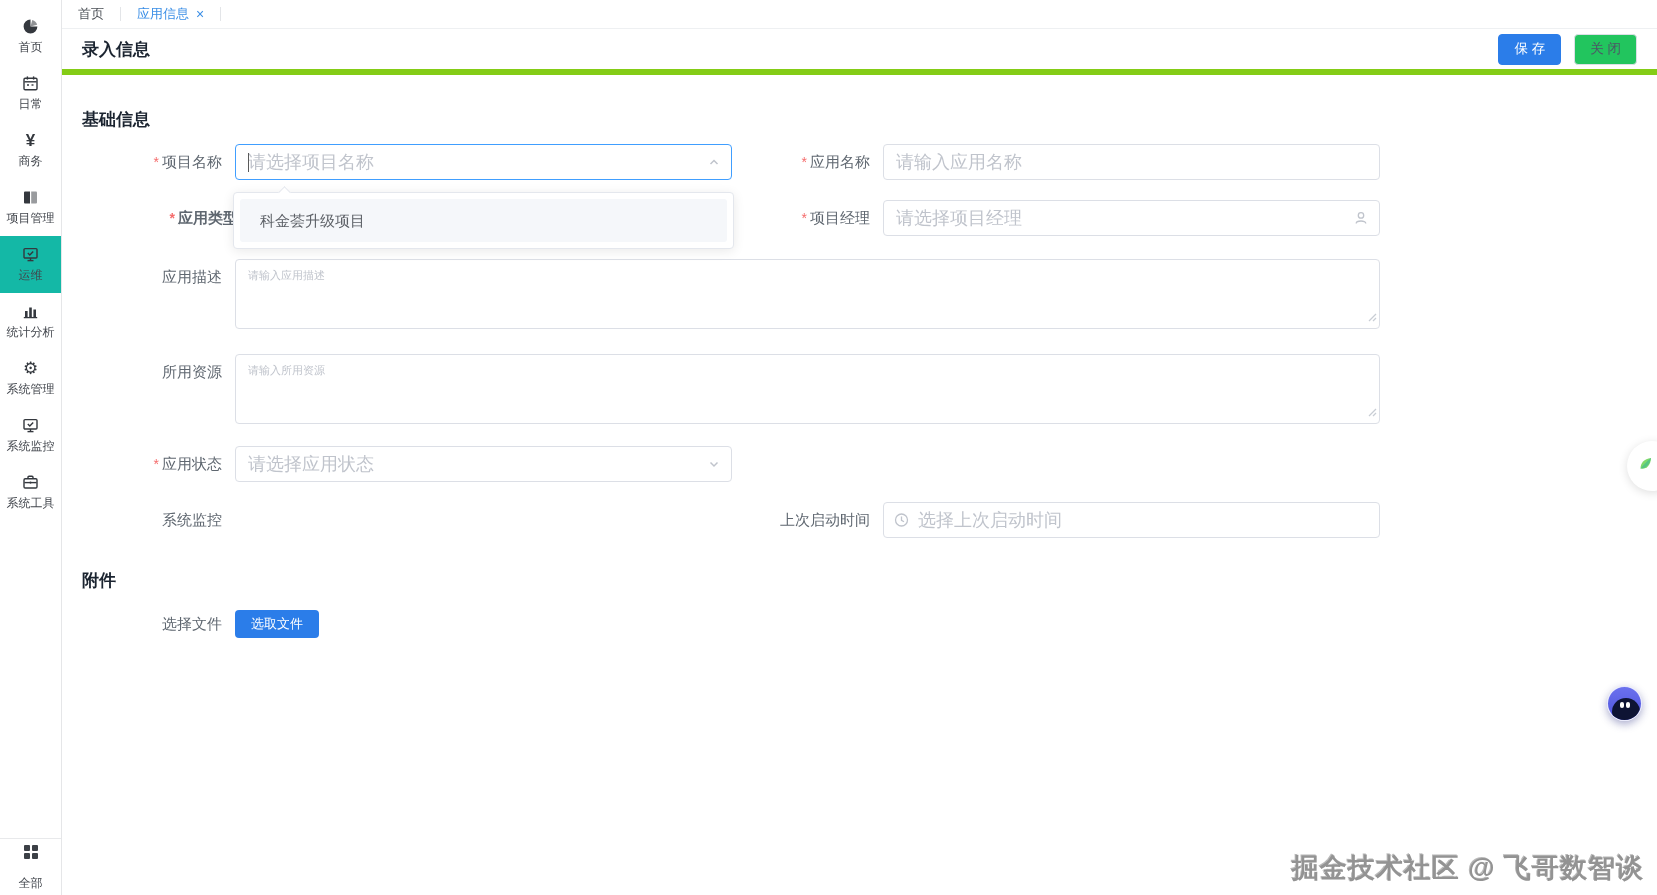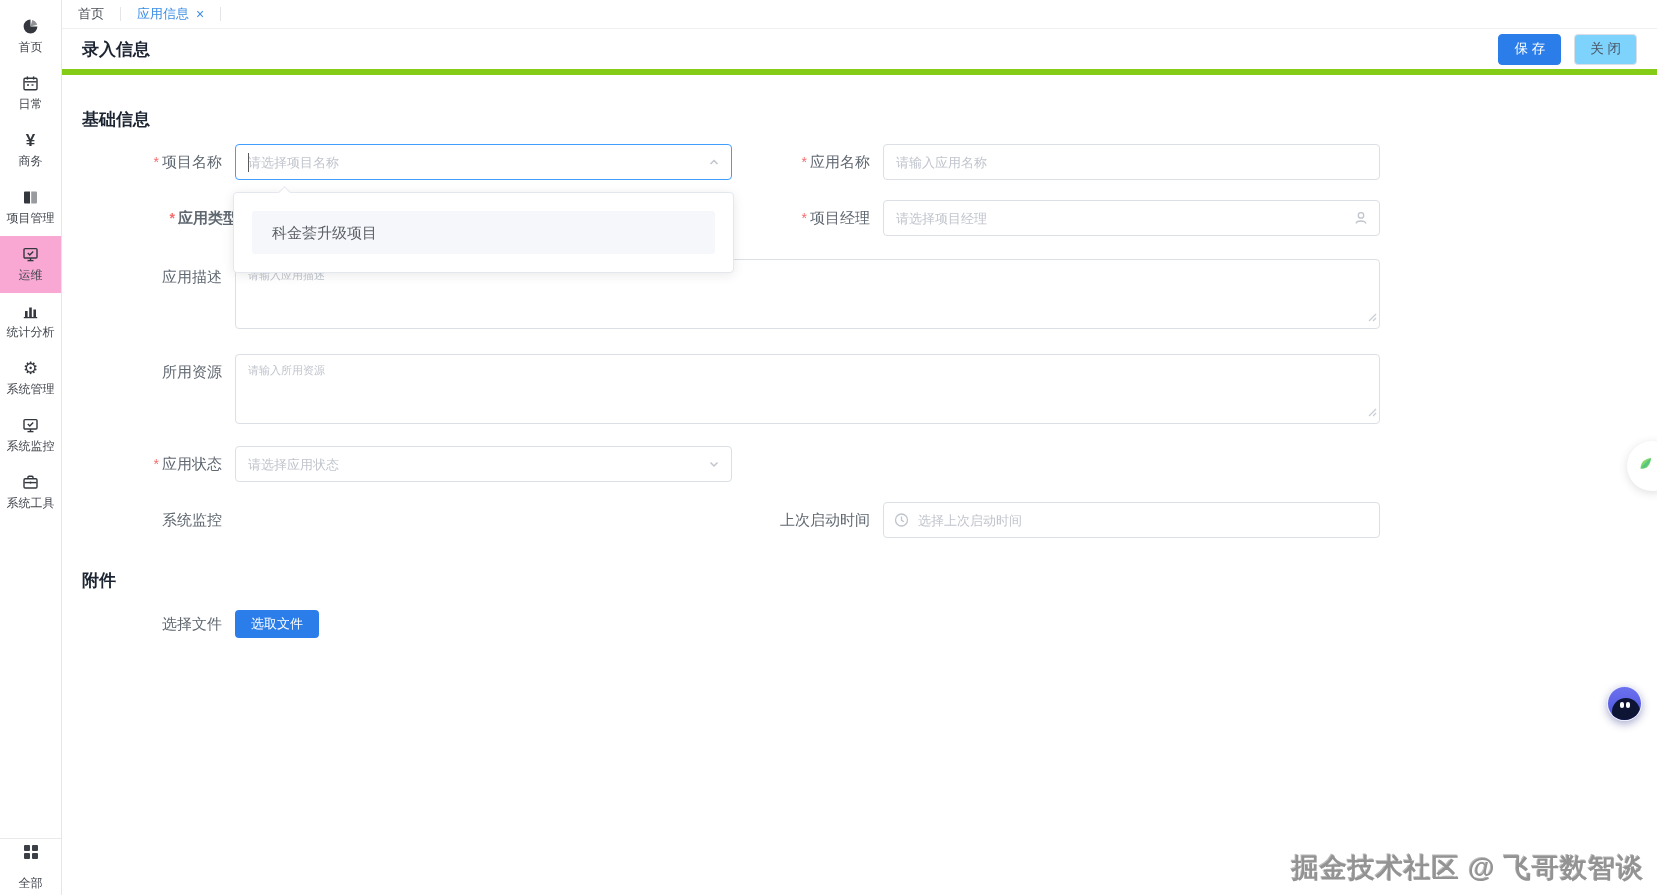--- a/index.html
+++ b/index.html
@@ -5,21 +5,21 @@
   * { margin:0; padding:0; box-sizing:border-box; }
   html,body { background:#fff; }
   body { font-family:"Liberation Sans","DejaVu Sans",sans-serif; }
   .page { position:relative; width:1657px; height:895px; background:#fff; overflow:hidden; }
 
   
   .sidebar { position:absolute; left:0; top:0; width:62px; height:895px;
              background:#fff; border-right:1px solid #e5e6e8; display:flex; flex-direction:column; padding-top:8px; z-index:20;}
   .sb-item { height:57px; display:flex; flex-direction:column; align-items:center; justify-content:center; gap:4px;
              color:#42464d; font-size:12px; cursor:pointer; flex:0 0 auto; }
-  .sb-item.active { background:#f9a8d4; }
+  .sb-item.active { background:#14b8a6; }
   .sb-item .ico { width:18px; height:18px; display:flex; align-items:center; justify-content:center; color:#3c4046; }
   .sb-item .ico svg { display:block; }
   .yuan-glyph { font-size:17px; font-weight:bold; line-height:1; color:#34383e; }
   .gear-glyph { font-size:17px; line-height:1; color:#34383e; }
   .sb-bottom { margin-top:auto; border-top:1px solid #e8e9eb; padding:10px 0 8px;gap:16px; }
   .grid-ico { display:grid; grid-template-columns:6px 6px; grid-template-rows:6px 6px; gap:2px; }
   .grid-ico i { background:#3c4046; border-radius:1px; }
 
   
   .tabbar { position:absolute; left:62px; top:0; right:0; height:29px; background:#fff;
@@ -29,44 +29,44 @@
   .tab .tab-close { font-size:14px; line-height:1; color:#3a8ee6; cursor:pointer; }
   .tab-divider { width:1px; height:14px; background:#e3e5e8; }
 
   
   .page-header { position:absolute; left:62px; top:29px; right:0; height:46px; background:#fff;
                  border-bottom:6px solid #84cc16; display:flex; align-items:center; padding:0 20px; z-index:9;}
   .page-title { font-size:17px; font-weight:bold; color:#1b2430; }
   .hdr-btns { margin-left:auto; display:flex; gap:13px; }
   .btn { height:31px; border-radius:4px; font-size:13.5px; display:flex; align-items:center; padding:0 15px; cursor:pointer; }
   .btn-primary { background:#2b7de9; color:#fff; border:1px solid #2b7de9; }
-  .btn-default { background:#7dd3fc; color:#4d5666; border:1px solid #dcdfe6; }
+  .btn-default { background:#22c55e; color:#4d5666; border:1px solid #dcdfe6; }
 
   
   .content { position:absolute; left:62px; top:75px; right:0; bottom:0; background:#fff; }
   .sec-title { position:absolute; left:20px; font-size:17px; font-weight:bold; color:#1b2430; }
   .lbl { position:absolute; width:150px; text-align:right; font-size:15px; color:#5f6770; line-height:36px; white-space:nowrap; }
   .req { color:#f56c6c; margin-right:3px; font-size:14px; }
   .ctl { position:absolute; height:36px; background:#fff; border:1px solid #dcdfe6; border-radius:4px; }
   .ctl input { width:100%; height:100%; border:none; outline:none; background:transparent;
-               font-size:13px; color:#333; padding:0 30px 0 12px; font-family:inherit; }
+               font-size:18px; color:#333; padding:0 30px 0 12px; font-family:inherit; }
   .ctl input::placeholder, .ta textarea::placeholder { color:#c0c4cc; opacity:1; }
   .ctl.focused { border-color:#409eff; }
   .ctl .suffix { position:absolute; right:10px; top:50%; transform:translateY(-50%); display:flex; color:#c0c4cc; }
   .ctl .prefix { position:absolute; left:10px; top:50%; transform:translateY(-50%); display:flex; color:#c0c4cc; }
   .ctl.with-prefix input { padding-left:34px; }
   .caret { position:absolute; left:12px; top:8px; width:1px; height:19px; background:#5a5a5a; }
   .ta { position:absolute; background:#fff; border:1px solid #dcdfe6; border-radius:4px; }
   .ta textarea { width:100%; height:100%; border:none; outline:none; resize:none; background:transparent;
                  font-size:11px; color:#333; padding:8px 12px; font-family:inherit; }
   .ta .grip { position:absolute; right:2px; bottom:2px; }
 
   
   .dropdown { position:absolute; left:171px; top:117px; width:501px; background:#fff;
-              border:1px solid #e4e7ed; border-radius:4px; box-shadow:0 2px 12px rgba(0,0,0,.09); z-index:6; padding:18px; }
+              border:1px solid #e4e7ed; border-radius:4px; box-shadow:0 2px 12px rgba(0,0,0,.09); z-index:6; padding:6px; }
   .dropdown .arrow { position:absolute; top:-5px; left:46px; width:9px; height:9px; background:#fff;
                      border-left:1px solid #e4e7ed; border-top:1px solid #e4e7ed; transform:rotate(45deg); }
   .dd-option { height:43px; line-height:43px; padding:0 20px; background:#f5f7fa; color:#5c6066;
                font-size:15px; border-radius:3px; cursor:pointer; }
 
   
   .file-btn { position:absolute; left:173px; top:535px; height:28px; line-height:28px; padding:0 16px;
               background:#2b7de9; color:#fff; font-size:13px; border-radius:4px; cursor:pointer; border:none; }
   .file-lbl { line-height:28px; }
 

